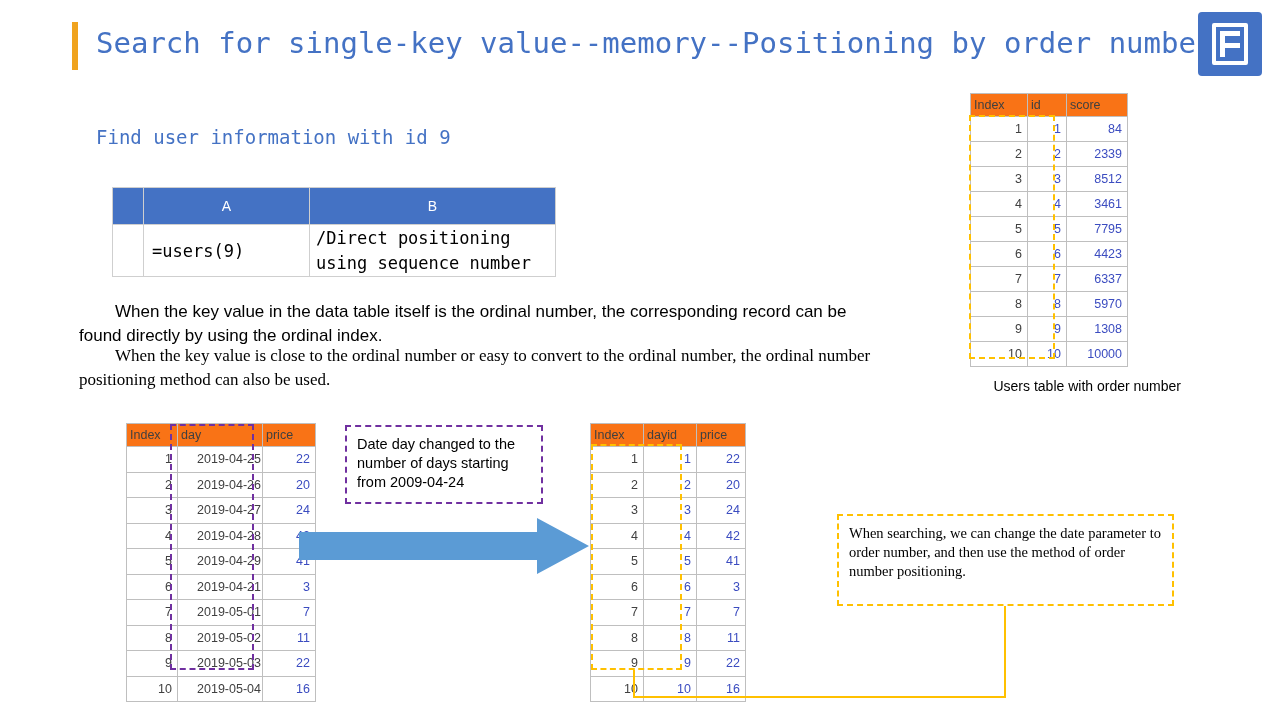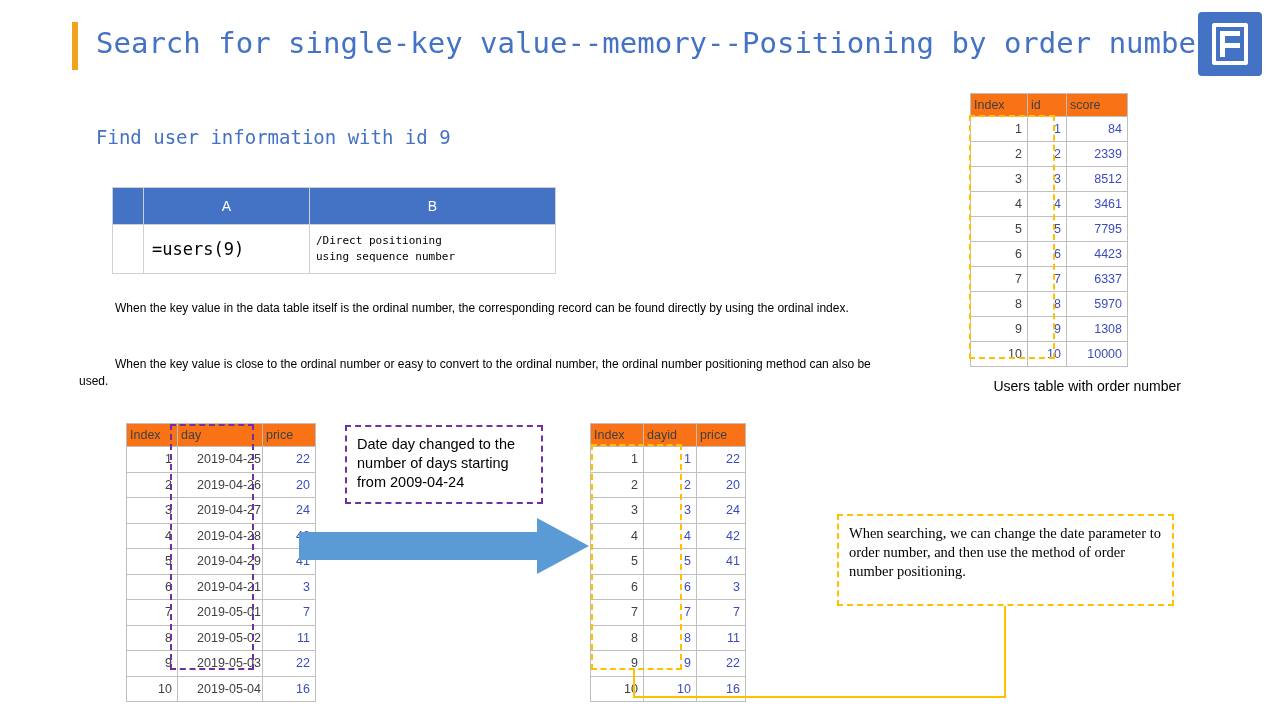--- a/index.html
+++ b/index.html
@@ -43,28 +43,28 @@
     font-family:"DejaVu Sans Mono","Liberation Mono",monospace;
     font-size:19px;color:#4472c4;white-space:nowrap;
   }
   
   .ftable{position:absolute;left:112px;top:187px;border-collapse:collapse;}
   .ftable td,.ftable th{border:1px solid #cfcfcf;}
   .ftable .hdr{background:#4472c4;color:#ffffff;font-size:14px;text-align:center;height:34px;font-weight:normal;}
   .ftable .corner{background:#4472c4;width:28px;}
   .ftable .rowidx{background:#4472c4;color:#ffffff;text-align:center;font-size:15px;width:28px;}
   .ftable .cellA{width:156px;font-size:17px;padding-left:8px;color:#000;font-family:"DejaVu Sans Mono","Liberation Mono",monospace;}
-  .ftable .cellB{width:238px;font-size:11px;padding-left:6px;color:#000;line-height:1.45;font-family:"DejaVu Sans Mono","Liberation Mono",monospace;}
+  .ftable .cellB{width:238px;font-size:17px;padding-left:6px;color:#000;line-height:1.45;font-family:"DejaVu Sans Mono","Liberation Mono",monospace;}
   .ftable tr.datarow td{height:46px;background:#ffffff;}
   
   .para{
-    position:absolute;font-size:12px;color:#000000;line-height:1.42;
+    position:absolute;font-size:17px;color:#000000;line-height:1.42;
   }
   .para1{left:79px;top:300px;width:800px;}
-  .para2{left:79px;top:356px;width:800px;}
+  .para2{left:79px;top:344px;width:800px;font-family:Liberation Serif, serif;}
   .indent{display:inline-block;width:36px;}
   
   .gtable{border-collapse:collapse;position:absolute;}
   .gtable td,.gtable th{border:1px solid #bfbfbf;font-size:12.5px;height:22px;font-weight:normal;}
   .gtable th{background:#f97316;color:#404040;text-align:left;padding:0 3px;}
   .gtable td{background:#ffffff;}
   .num{text-align:right;padding-right:5px;color:#404040;}
   .numblue{text-align:right;padding-right:5px;color:#3b4cc0;font-weight:bold;}
   .numblue2{text-align:right;padding-right:5px;color:#3b4cc0;}
   

